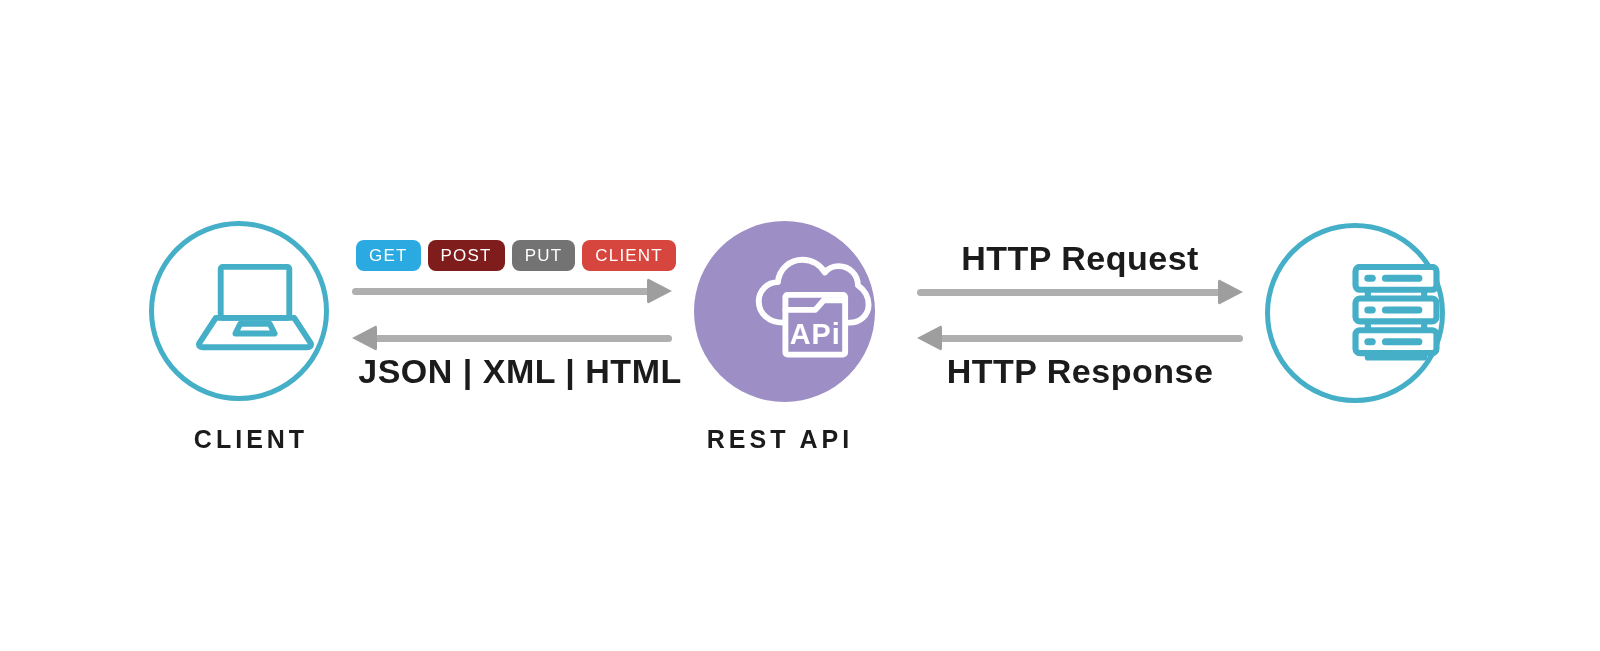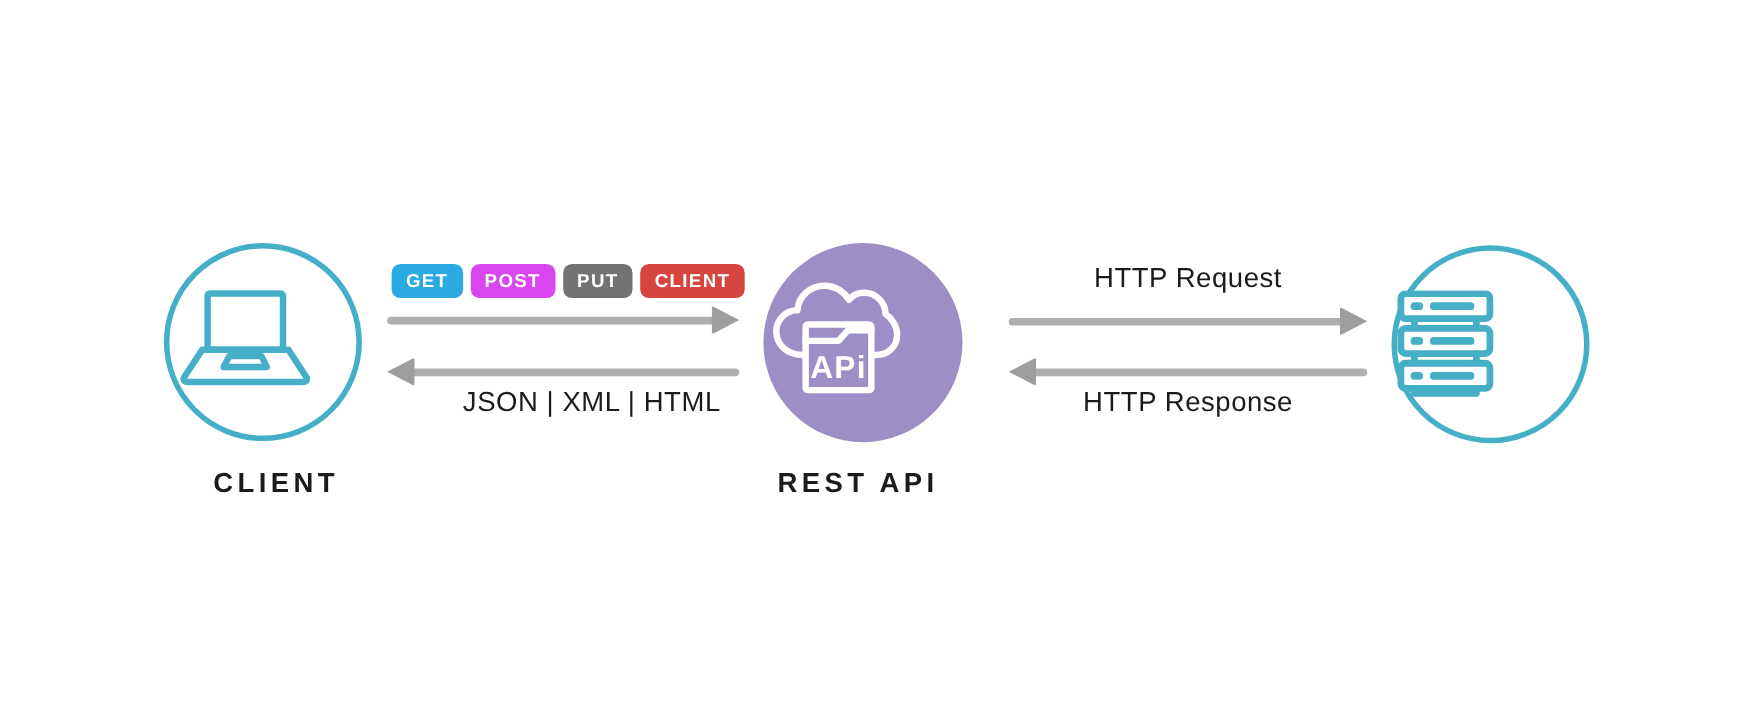--- a/index.html
+++ b/index.html
@@ -2,34 +2,34 @@
 <html style="--teal: #45AFC8; --purple: #9D8FC5; --arrowshaft: #AFAFAF; --arrowhead: #9E9E9E; --text: #1B1B1B;"><head>
 <meta charset="utf-8">
 <style>
   html,body{margin:0;padding:0;background:#fff;}
   .canvas{
     position:relative;width:1600px;height:651px;background:#ffffff;overflow:hidden;
     font-family:"Liberation Sans","DejaVu Sans",sans-serif;color:var(--text,#1b1b1b);
   }
   
   .circle{
-    position:absolute;border-radius:50%;display:flex;align-items:center;justify-content:flex-start;
+    position:absolute;border-radius:50%;display:flex;align-items:center;justify-content:flex-end;
     box-sizing:border-box;background:#fff;
   }
   .circle.outline{border:5px solid var(--teal,#45afc8);}
   .circle.filled{background:var(--purple,#9d8fc5);}
   .node-label{
     position:absolute;width:400px;text-align:center;
     font-size:25px;font-weight:700;letter-spacing:4px;color:var(--text,#1b1b1b);
   }
   
   .badges{position:absolute;left:356px;top:240px;display:flex;gap:7px;}
   .badge{
     height:31px;line-height:31px;padding:0 13px;border-radius:8px;
-    color:#fff;font-weight:700;font-size:17px;letter-spacing:1.2px;
+    color:#fff;font-weight:400;font-size:17px;letter-spacing:1.2px;
   }
   
   .arrow{position:absolute;height:26px;}
   .arrow .shaft{
     position:absolute;top:10px;height:7px;border-radius:4px;
     background:var(--arrowshaft,#afafaf);
   }
   .arrow.right .shaft{left:0;right:20px;}
   .arrow.left  .shaft{left:20px;right:0;}
   .arrow .head{position:absolute;top:0;width:0;height:0;}
@@ -37,21 +37,21 @@
     right:0;border-top:13px solid transparent;border-bottom:13px solid transparent;
     border-left:25px solid var(--arrowhead,#9e9e9e);border-radius:3px;
   }
   .arrow.left .head{
     left:0;border-top:13px solid transparent;border-bottom:13px solid transparent;
     border-right:25px solid var(--arrowhead,#9e9e9e);border-radius:3px;
   }
   
   .flow-label{
     position:absolute;width:400px;text-align:center;
-    font-size:25px;font-weight:400;letter-spacing:0.5px;color:var(--text,#1b1b1b);
+    font-size:34px;font-weight:700;letter-spacing:0.5px;color:var(--text,#1b1b1b);
   }
   .icon-teal{color:var(--teal,#45afc8);}
 </style>
 </head>
 <body>
 
 <div class="canvas">
 
   <div class="circle outline" style="left:149px;top:221px;width:180px;height:180px;">
     <svg width="138" height="98" viewBox="0 0 140 100" class="icon-teal" fill="none" stroke="currentColor" stroke-width="6" stroke-linejoin="round" stroke-linecap="round">
@@ -86,21 +86,21 @@
         <rect x="14" y="48" width="13" height="8" rx="4"></rect>
           <rect x="34" y="48" width="46" height="8" rx="4"></rect>
         <rect x="14" y="84" width="13" height="8" rx="4"></rect>
           <rect x="34" y="84" width="46" height="8" rx="4"></rect>
       </g>
     </svg>
   </div>
 
   <div class="badges" id="method-badges">
       <span class="badge" style="background: rgb(43, 169, 225);">GET</span>
-      <span class="badge" style="background: #d946ef;">POST</span>
+      <span class="badge" style="background: #7f1d1d;">POST</span>
       <span class="badge" style="background: #737373;">PUT</span>
       <span class="badge" style="background: rgb(214, 69, 62);">CLIENT</span>
     </div>
 
   <div class="arrow right" style="left:352px;top:278px;width:320px;">
     <i class="shaft"></i>
     <i class="head"></i>
   </div>
   <div class="arrow left" style="left:352px;top:325px;width:320px;">
     <i class="shaft"></i>
@@ -109,17 +109,17 @@
 
   <div class="arrow right" style="left:917px;top:279px;width:326px;">
     <i class="shaft"></i>
     <i class="head"></i>
   </div>
   <div class="arrow left" style="left:917px;top:325px;width:326px;">
     <i class="shaft"></i>
     <i class="head"></i>
   </div>
 
-  <div class="flow-label" style="left:338px;top:352px;">JSON | XML | HTML</div>
+  <div class="flow-label" style="left:320px;top:352px;">JSON | XML | HTML</div>
   <div class="flow-label" style="left:880px;top:239px;">HTTP Request</div>
   <div class="flow-label" style="left:880px;top:352px;">HTTP Response</div>
 
 </div>
 
 </body></html>

